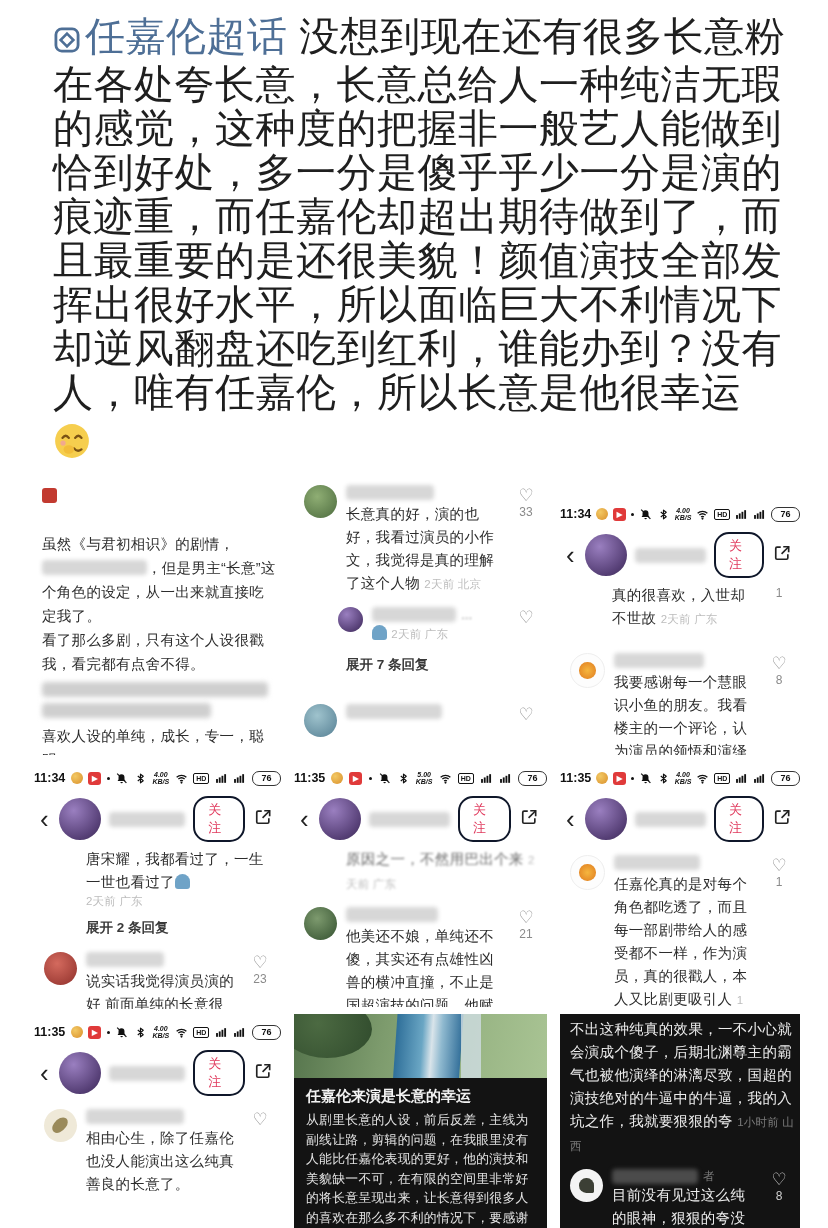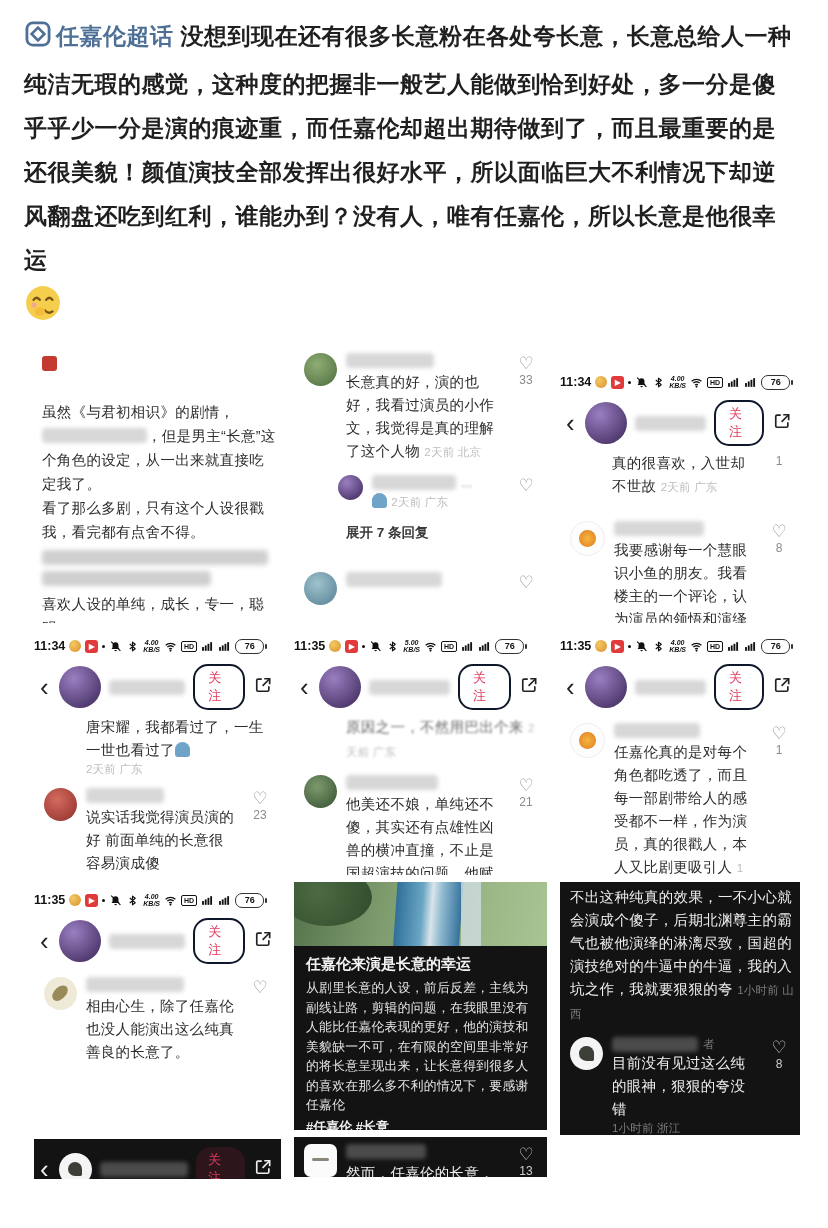--- a/index.html
+++ b/index.html
@@ -1,31 +1,31 @@
 <!DOCTYPE html>
 <html><head>
 <meta charset="utf-8">
 <style>
   html,body{margin:0;padding:0;}
   body{width:828px;height:1228px;overflow:hidden;background:#fff;
        font-family:"Liberation Sans","DejaVu Sans",sans-serif;color:#222;}
   
-  .post{padding:14px 34px 2px 24px;font-size:23px;line-height:44px;font-weight:700;
+  .post{padding:14px 34px 2px 53px;font-size:40px;line-height:44px;font-weight:400;
         color:#1f1f1f;letter-spacing:.5px;}
   .topic{color:#4e6f96;cursor:pointer;}
   .topic .tbadge{display:inline-block;vertical-align:-4px;margin-right:4px;}
   .post-emoji{display:inline-block;vertical-align:-10px;}
   
   .grid{display:flex;gap:13px;padding:8px 14px 0 34px;align-items:flex-start;}
   .col{display:flex;flex-direction:column;gap:7px;}
   .col1{width:247px;} .col2{width:253px;} .col3{width:240px;}
   .tile{background:#fff;overflow:hidden;position:relative;width:100%;}
   .tile.dark{background:#131313;color:#ececec;}
   
-  .sbar{display:flex;align-items:center;justify-content:flex-start;gap:4px;
+  .sbar{display:flex;align-items:center;justify-content:space-between;gap:4px;
         height:24px;font-size:12.5px;font-weight:700;color:#111;padding-top:4px;}
   .sbar svg{width:13px;height:13px;fill:#111;}
   .dot-orange{width:12px;height:12px;border-radius:50%;
               background:radial-gradient(circle at 35% 35%,#f3c964,#d98f2b);}
   .play-ic{width:13px;height:13px;border-radius:3px;background:#e03a3a;color:#fff;
            font-size:8px;line-height:13px;text-align:center;display:inline-block;}
   .sep-dot{width:3px;height:3px;border-radius:50%;background:#111;}
   .speed{display:inline-flex;flex-direction:column;align-items:center;
          font-size:7px;line-height:7px;font-weight:700;}
   .hdbox{font-size:7px;font-weight:700;border:1.3px solid #111;border-radius:2px;
@@ -207,20 +207,21 @@
         <span class="share-ic"><svg>
               <use href="#i-share"></use>
             </svg></span>
       </div>
       <div class="crow indent" style="padding-top:0">
         <div class="cbody">
           <div class="ctext"><span>唐宋耀，我都看过了，一生一世也看过了</span><span class="emo emo-blue"></span></div>
           <div class="cmeta">2天前 广东</div>
         </div>
       </div>
+      <div class="expand">展开 2 条回复</div>
       <div class="crow">
         <span class="avatar av-c av-red"></span>
         <div class="cbody">
           <div class="nblur" style="width:78px;margin-bottom:3px"></div>
           <div class="ctext">说实话我觉得演员演的好 前面单纯的长意很容易演成傻</div>
 
         </div>
         <div class="clike">
             <span class="heart">♡</span>
             <span class="lcount">23</span>

